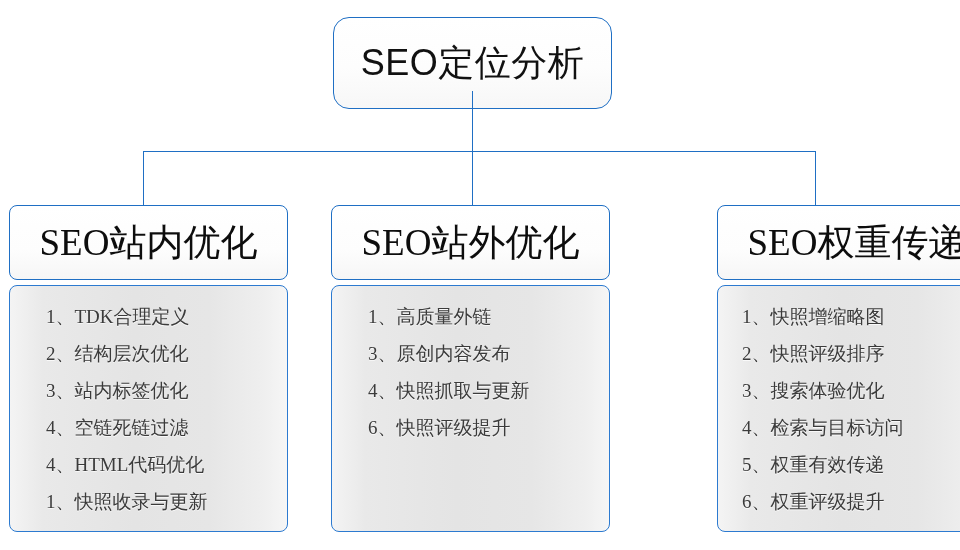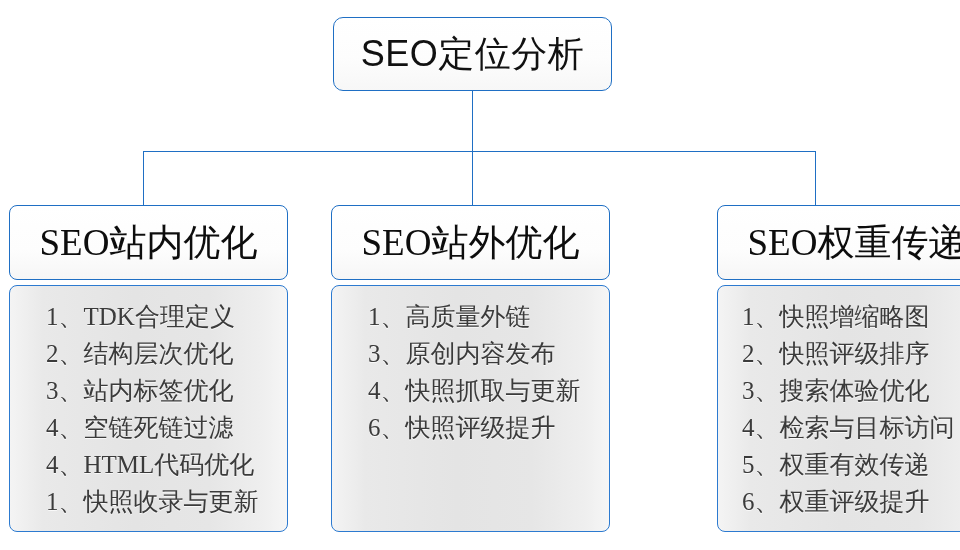--- a/index.html
+++ b/index.html
@@ -17,24 +17,24 @@
     background: #ffffff;
     overflow: hidden;
   }
 
   
   .root-box {
     position: absolute;
     left: 333px;
     top: 17px;
     width: 279px;
-    height: 74px;
+    height: 92px;
     box-sizing: border-box;
     border: 1.4px solid #1f6fc4;
-    border-radius: 10px;
+    border-radius: 16px;
     background: linear-gradient(180deg, #ffffff 0%, #fdfdfd 55%, #f7f7f7 100%);
     display: flex;
     align-items: center;
     justify-content: center;
   }
   .root-box .node-title {
     font-size: 36px;
     color: #111111;
     letter-spacing: 0.5px;
     line-height: 1;
@@ -97,21 +97,21 @@
         #e4e4e4 45%,
         #e6e6e6 72%,
         #efefef 92%,
         #f6f6f6 100%);
     padding: 12px 0 10px 0;
     display: flex;
     flex-direction: column;
     justify-content: flex-start;
   }
   .item {
-    font-size: 25px;
+    font-size: 19px;
     color: #3b3b3b;
     line-height: 37px;
     padding-left: 36px;
     white-space: nowrap;
     text-shadow: 0 1px 0 rgba(255,255,255,0.75);
   }
   #column-3 .item { padding-left: 24px; }
 </style>
 </head>
 <body>

